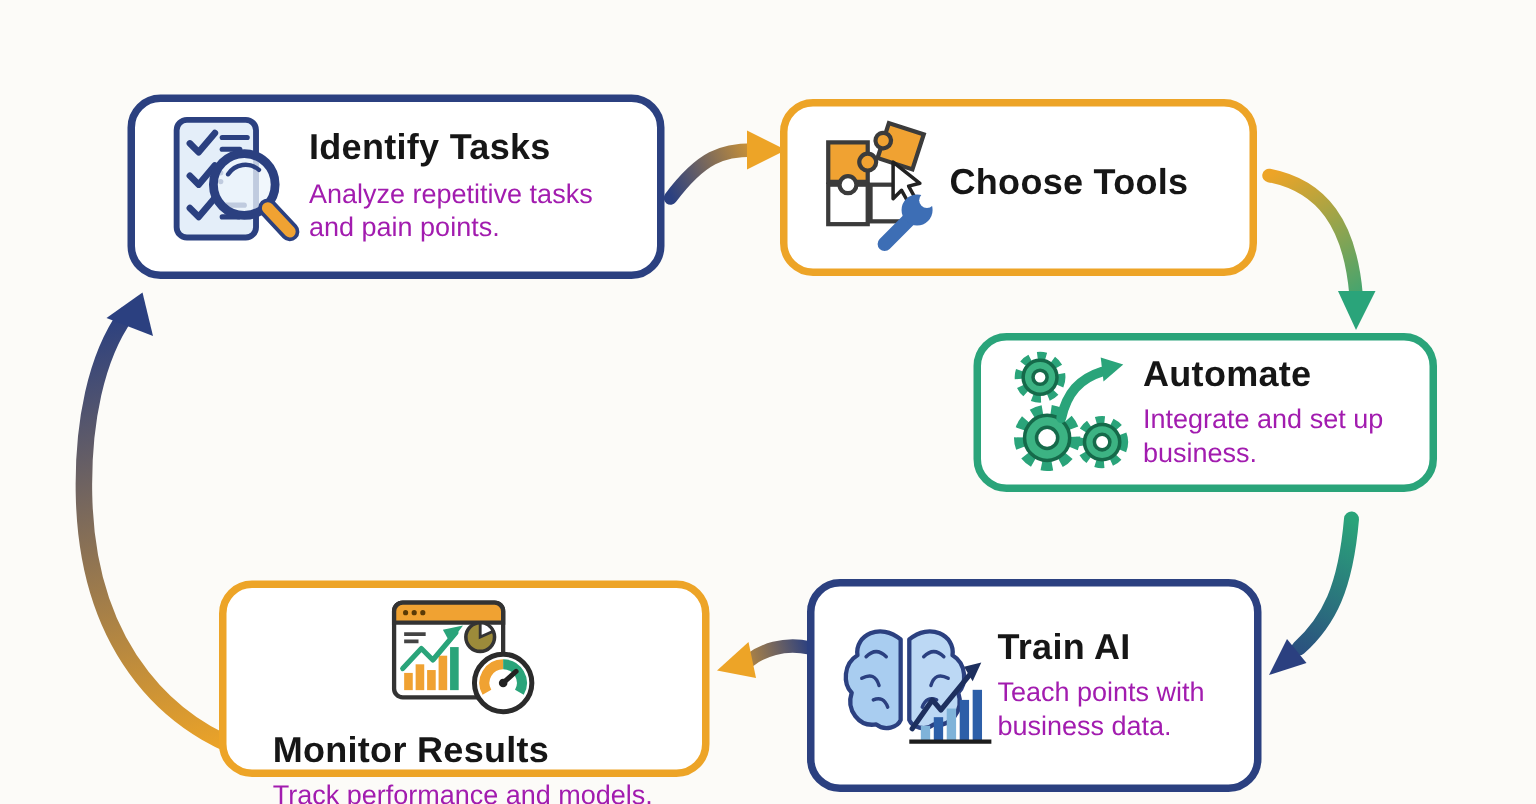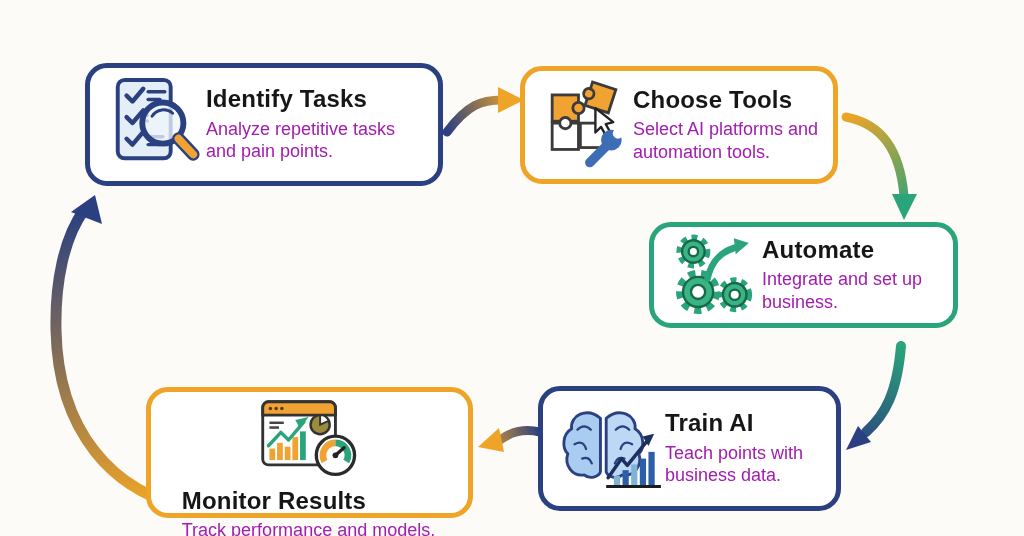--- a/index.html
+++ b/index.html
@@ -25,21 +25,21 @@
     font-size:24px;font-weight:700;color:#161616;
     letter-spacing:.2px;margin:0 0 5px 0;line-height:1.1;
   }
   .step-desc{
     font-size:18px;color:#a21caf;line-height:1.25;margin:0;
   }
   
   #box-identify {left:85px; top:63px; width:358px;height:123px;}
   #box-choose   {left:520px;top:66px; width:318px;height:118px;}
   #box-automate {left:649px;top:222px;width:309px;height:106px;}
-  #box-train    {left:538px;top:386px;width:303px;height:125px;}
+  #box-train    {left:538px;top:386px;width:303px;height:142px;}
   #box-monitor  {left:146px;top:387px;width:327px;height:131px;flex-direction:column;}
   #box-monitor .step-text{padding-right:6px;}
 </style>
 </head>
 <body>
 
 <div id="stage">
 
   <svg class="arrows-layer" width="1024" height="536" viewBox="0 0 1024 536" aria-hidden="true">
     <defs>
@@ -129,21 +129,20 @@
           <circle cx="52" cy="21" r="5.5" fill="#f0a232" stroke="#3b3b3b" stroke-width="3"></circle>
         </g>
         <polygon points="60,32 60,58 66,52 71,61 76,58 71,49 79,47" fill="#ffffff" stroke="#222222" stroke-width="2.5" stroke-linejoin="round"></polygon>
         <line x1="54" y1="90" x2="72" y2="72" stroke="#3d6eb5" stroke-width="10" stroke-linecap="round"></line>
         <circle cx="77" cy="66" r="11" fill="#3d6eb5"></circle>
         <circle cx="84" cy="59" r="5.5" fill="#ffffff"></circle>
       </svg>
     </span>
     <span class="step-text">
       <div class="step-title">Choose Tools</div>
-      <div class="step-desc">Select AI platforms and automation tools.</div>
     </span>
   </div>
 
   <div class="step-box accent-green" id="box-automate">
     <span class="step-icon">
       <svg width="94" height="94" viewBox="0 0 100 100">
 
         <circle cx="27" cy="25" r="14.5" fill="none" stroke="#2aa47a" stroke-width="7" stroke-dasharray="6 5"></circle>
         <circle cx="27" cy="25" r="12" fill="#3cb383" stroke="#156a4a" stroke-width="2.5"></circle>
         <circle cx="27" cy="25" r="5" fill="#ffffff" stroke="#156a4a" stroke-width="2.5"></circle>

